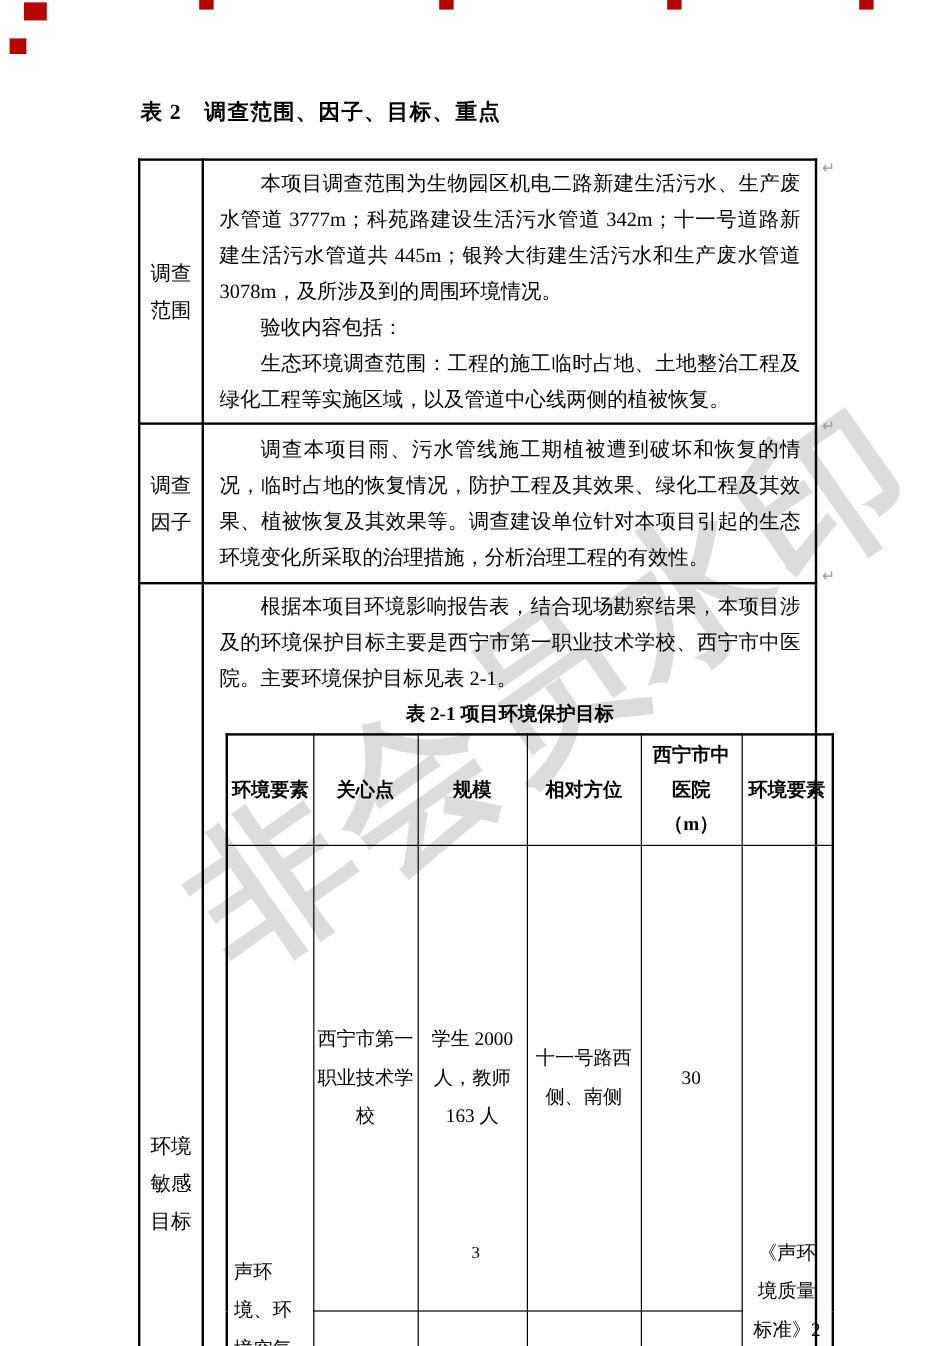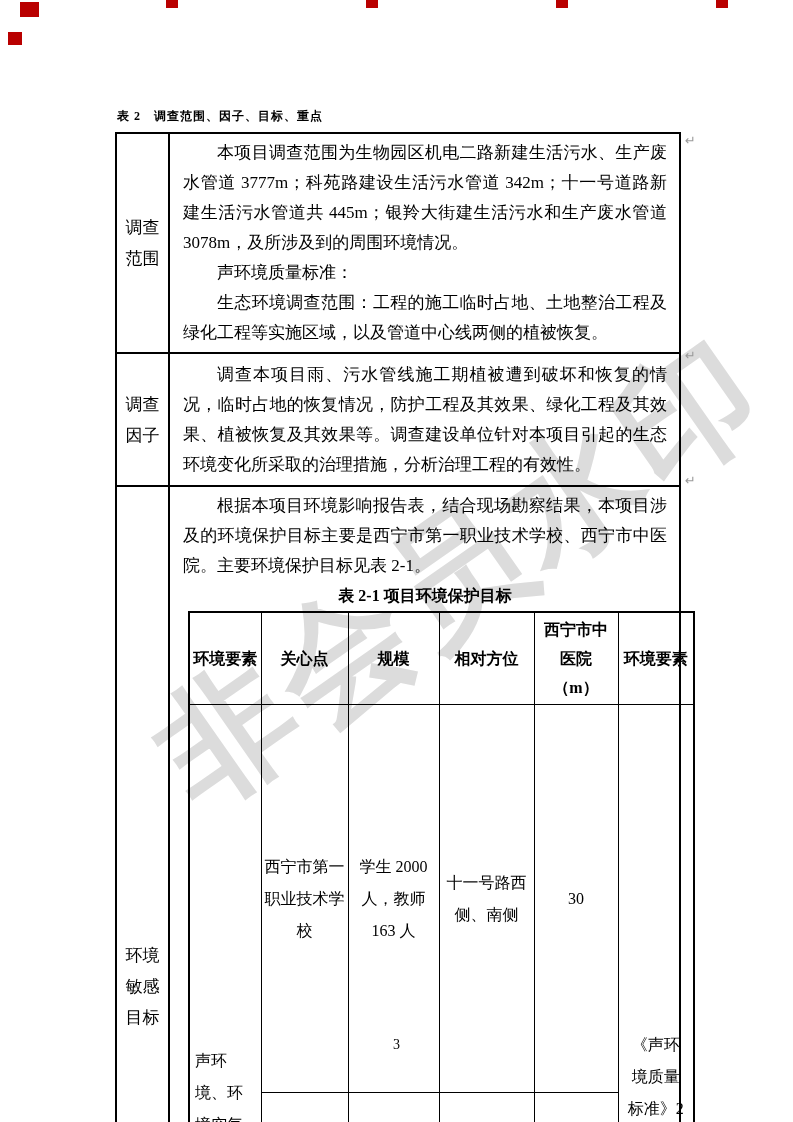--- a/index.html
+++ b/index.html
@@ -10,22 +10,22 @@
   }
   
   .watermark {
     position:absolute; left:75px; top:498px; width:770px; height:150px;
     text-align:center; font-size:134px; line-height:150px; font-weight:bold;
     color:#dcdcdc; letter-spacing:6px;
     transform:rotate(-35deg); transform-origin:center center;
     z-index:0; white-space:nowrap; user-select:none;
   }
   .doc-title {
-    position:absolute; left:117px; top:108px; z-index:2;
-    font-size:12px; font-weight:bold; letter-spacing:1px;
+    position:absolute; left:117px; top:81px; z-index:2;
+    font-size:18px; font-weight:bold; letter-spacing:1px;
   }
   .main-table {
     position:absolute; left:115px; top:132px; z-index:1;
     width:566px; border-collapse:collapse; background:transparent;
     table-layout:fixed;
   }
   .main-table, .main-table td { border:2px solid #000; }
   .main-table td { vertical-align:middle; }
   .label-cell {
     width:51px; text-align:center; font-size:17px; line-height:31px;
@@ -103,21 +103,21 @@
         <col>
       </colgroup>
 
     <tbody>
         <tr class="row-scope">
       <td class="label-cell">
         <span class="label-inner">调查范围</span>
       </td>
       <td class="content-cell">
         <p>本项目调查范围为生物园区机电二路新建生活污水、生产废水管道 3777m；科苑路建设生活污水管道 342m；十一号道路新建生活污水管道共 445m；银羚大街建生活污水和生产废水管道 3078m，及所涉及到的周围环境情况。</p>
-        <p>声环境质量标准：</p>
+        <p>验收内容包括：</p>
         <p>生态环境调查范围：工程的施工临时占地、土地整治工程及绿化工程等实施区域，以及管道中心线两侧的植被恢复。</p>
       </td>
     </tr>
 
     <tr class="row-factor">
       <td class="label-cell">
         <span class="label-inner">调查因子</span>
       </td>
       <td class="content-cell">
         <p>调查本项目雨、污水管线施工期植被遭到破坏和恢复的情况，临时占地的恢复情况，防护工程及其效果、绿化工程及其效果、植被恢复及其效果等。调查建设单位针对本项目引起的生态环境变化所采取的治理措施，分析治理工程的有效性。</p>

